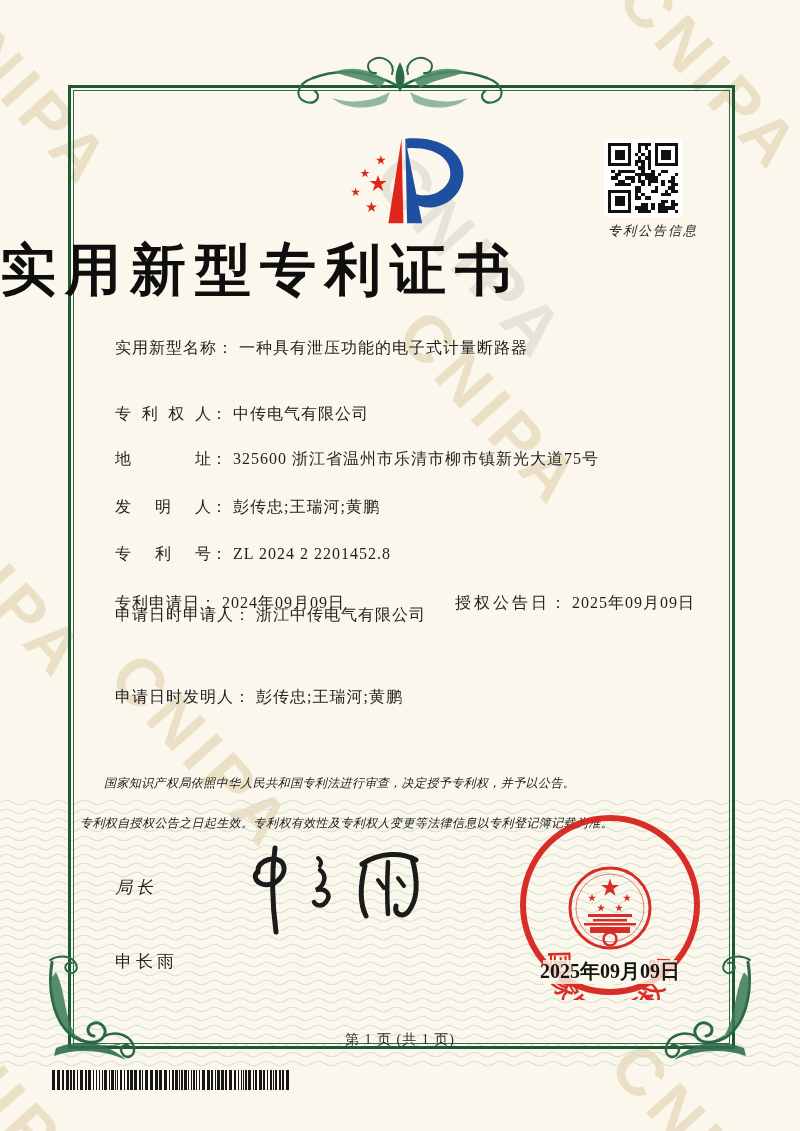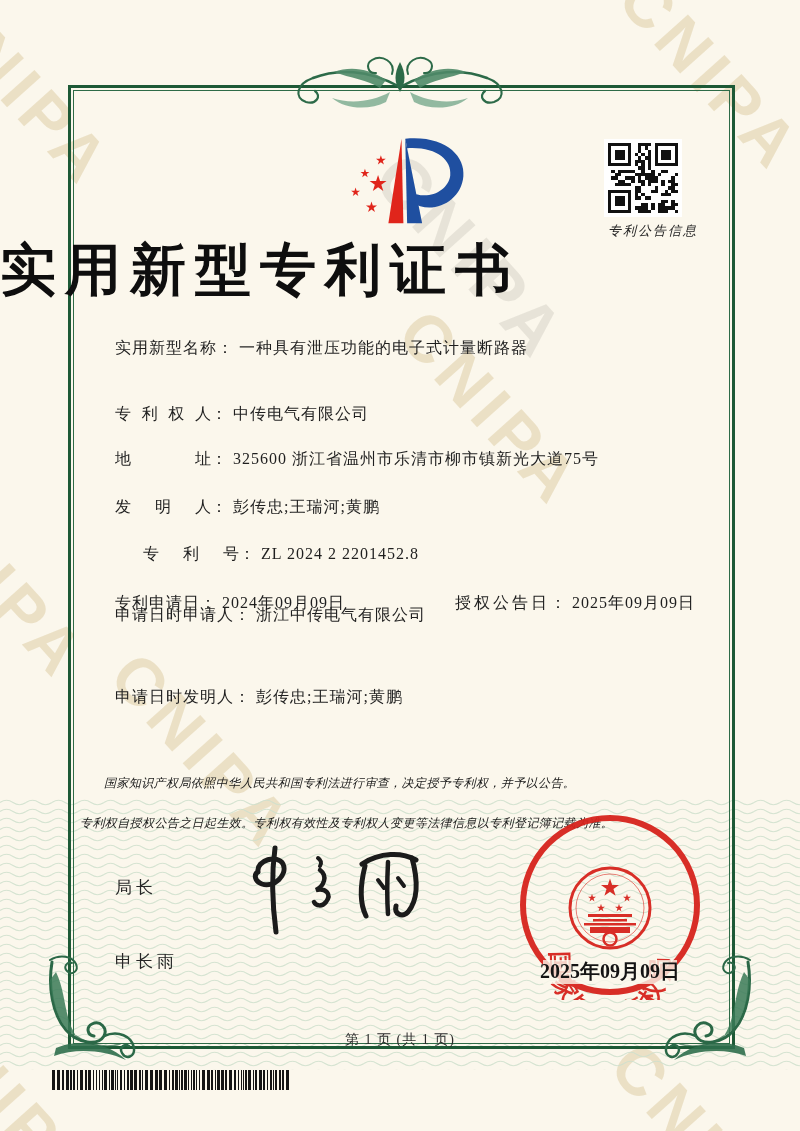--- a/index.html
+++ b/index.html
@@ -43,28 +43,28 @@
   .title{position:absolute;left:0;top:233px;width:100%;text-align:left;font-size:56px;
          font-weight:bold;color:#0e0e0e;letter-spacing:9px;}
 
   .row{position:absolute;left:115px;width:600px;font-size:16px;color:#1f1f1f;white-space:nowrap;}
   .lbl{display:inline-block;letter-spacing:1px;vertical-align:bottom;}
   .lbl.j6{width:6em;text-align:justify;text-align-last:justify;letter-spacing:0;}
   .val{margin-left:6px;letter-spacing:1px;text-align:right;}
   .col2{position:absolute;left:340px;top:0;white-space:nowrap;}
   .col2 .lbl{letter-spacing:3px;}
   .r-name{top:338px;} .r-patentee{top:404px;} .r-address{top:449px;} .r-inventor{top:497px;}
-  .r-patno{top:544px;margin-left:28px;} .r-dates{top:593px;} .r-app{top:605px;} .r-inv2{top:687px;}
+  .r-patno{top:544px;} .r-dates{top:593px;} .r-app{top:605px;} .r-inv2{top:687px;}
 
   .body-par{position:absolute;left:80px;top:763px;width:640px;font-style:italic;color:#1a1a1a;}
   .body-line{white-space:nowrap;font-size:12px;letter-spacing:.4px;line-height:40px;}
   .body-line.first{text-indent:2em;}
 
   .sig-title{position:absolute;left:115px;top:876px;font-family:"Liberation Sans","DejaVu Sans",sans-serif;
-             font-size:17px;letter-spacing:4px;color:#262626;}
+             font-size:17px;letter-spacing:4px;color:#262626;font-style:italic;}
   .sig-name{position:absolute;left:115px;top:950px;font-family:"Liberation Sans","DejaVu Sans",sans-serif;
             font-size:17px;letter-spacing:4px;color:#262626;}
   .sig-svg{position:absolute;left:212px;top:842px;}
 
   .seal{position:absolute;left:515px;top:810px;}
 
   .footer{position:absolute;left:0;top:1031px;width:100%;text-align:center;font-size:14px;color:#2a2a2a;letter-spacing:1px;}
   .barcode{position:absolute;left:52px;top:1070px;}
 </style>
 </head>

